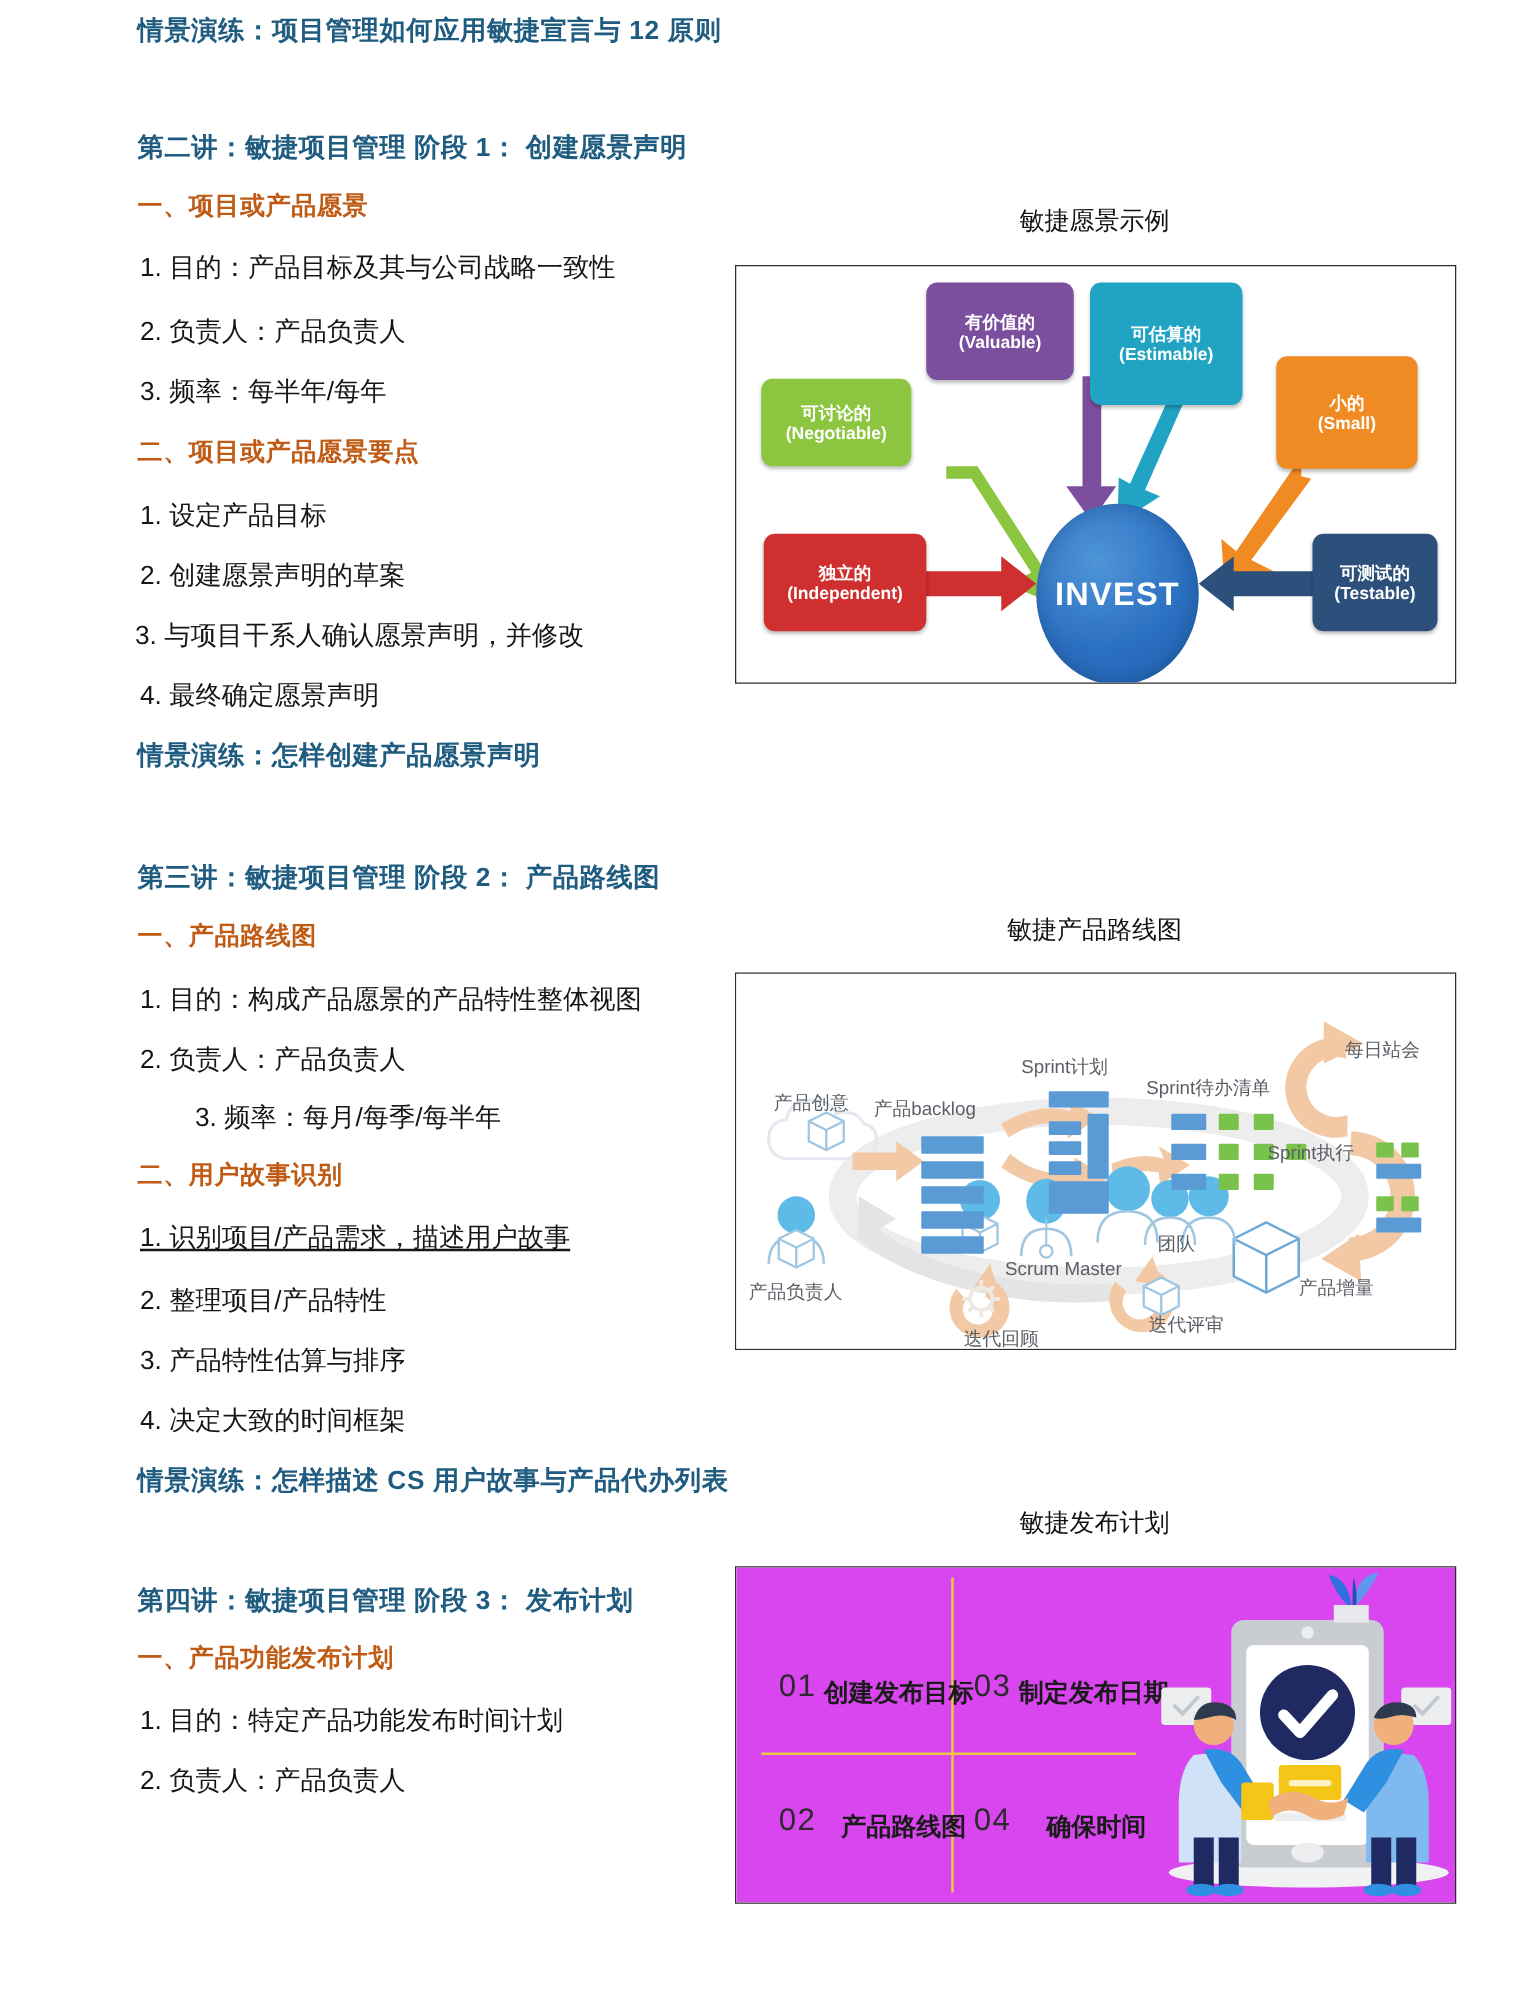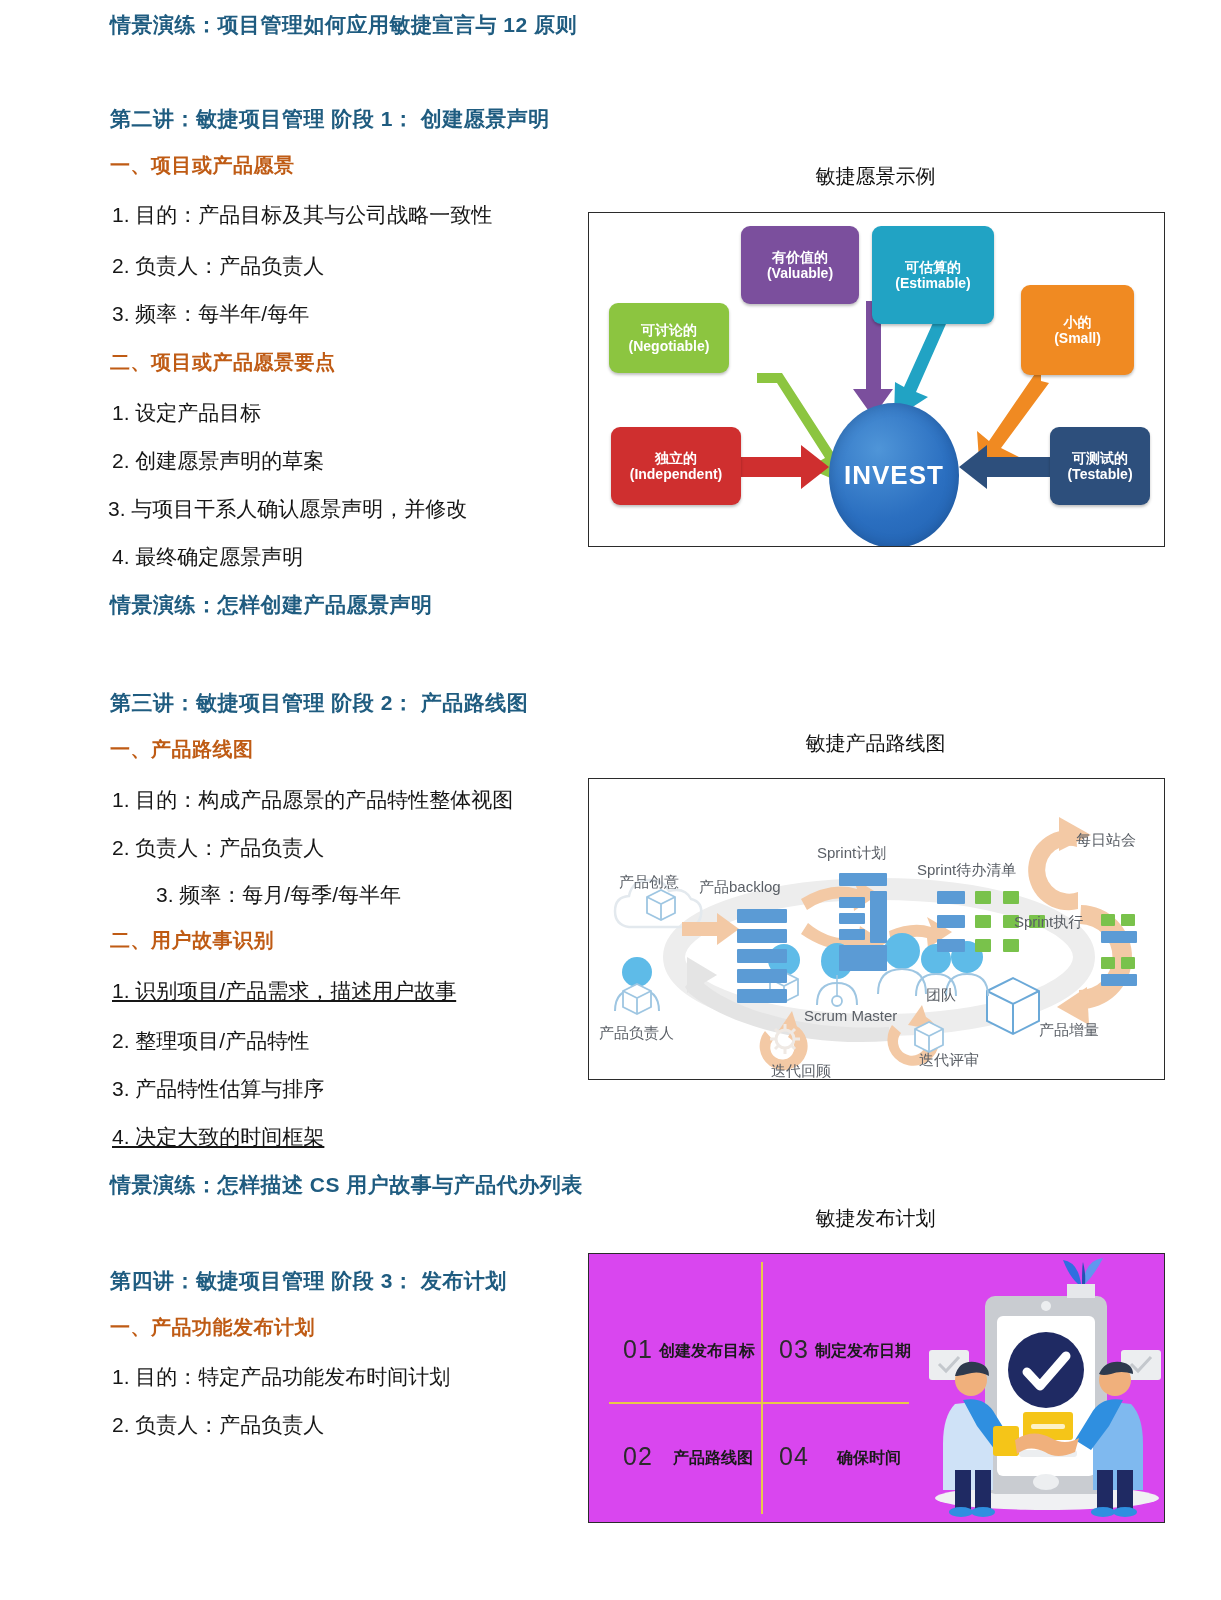--- a/index.html
+++ b/index.html
@@ -52,21 +52,21 @@
 
   
   #scrum-canvas{position:absolute; inset:0; background:#fff;}
   .sc-label{position:absolute; color:#5a5f66; font-size:15px; white-space:nowrap;}
   .bar{position:absolute; background:#5b9bd5; border-radius:1px;}
   .bar-g{position:absolute; background:#79c24b; border-radius:1px;}
 
   
   #rel-canvas{position:absolute; inset:0; background:#d946ef;}
   .q-num{position:absolute; font-size:25px; color:#2b2b2b; letter-spacing:1px;}
-  .q-txt{position:absolute; font-size:16px; color:#1a1a1a; font-weight:bold; white-space:nowrap;}
+  .q-txt{position:absolute; font-size:20px; color:#1a1a1a; font-weight:bold; white-space:nowrap;}
   .q-line{position:absolute; background:#e9c74a;}
 </style>
 </head>
 <body>
 
 <div class="abs h-blue" style="left:110px; top:12px;">情景演练：项目管理如何应用敏捷宣言与 12 原则</div>
 
 <div class="abs h-blue" style="left:110px; top:106px;">第二讲：敏捷项目管理 阶段 1： 创建愿景声明</div>
 
 <div class="abs h-orange" style="left:110px; top:153px;">一、项目或产品愿景</div>
@@ -86,21 +86,21 @@
 
 <div class="abs h-orange" style="left:110px; top:737px;">一、产品路线图</div>
 <div class="abs li" style="left:112px; top:786px;">1. 目的：构成产品愿景的产品特性整体视图</div>
 <div class="abs li" style="left:112px; top:834px;">2. 负责人：产品负责人</div>
 <div class="abs li" style="left:112px; top:881px;margin-left:44px;">3. 频率：每月/每季/每半年</div>
 
 <div class="abs h-orange" style="left:110px; top:928px;">二、用户故事识别</div>
 <div class="abs li" style="left:112px; top:977px;text-decoration:underline;">1. 识别项目/产品需求，描述用户故事</div>
 <div class="abs li" style="left:112px; top:1027px;">2. 整理项目/产品特性</div>
 <div class="abs li" style="left:112px; top:1075px;">3. 产品特性估算与排序</div>
-<div class="abs li" style="left:112px; top:1123px;text-decoration:underline;">4. 决定大致的时间框架</div>
+<div class="abs li" style="left:112px; top:1123px;">4. 决定大致的时间框架</div>
 
 <div class="abs h-blue" style="left:110px; top:1172px;">情景演练：怎样描述 CS 用户故事与产品代办列表</div>
 
 <div class="abs h-blue" style="left:110px; top:1268px;">第四讲：敏捷项目管理 阶段 3： 发布计划</div>
 <div class="abs h-orange" style="left:110px; top:1315px;">一、产品功能发布计划</div>
 <div class="abs li" style="left:112px; top:1363px;">1. 目的：特定产品功能发布时间计划</div>
 <div class="abs li" style="left:112px; top:1411px;">2. 负责人：产品负责人</div>
 
 <div class="fig-cap" style="left:588px; top:163px; width:575px;">敏捷愿景示例</div>
 

